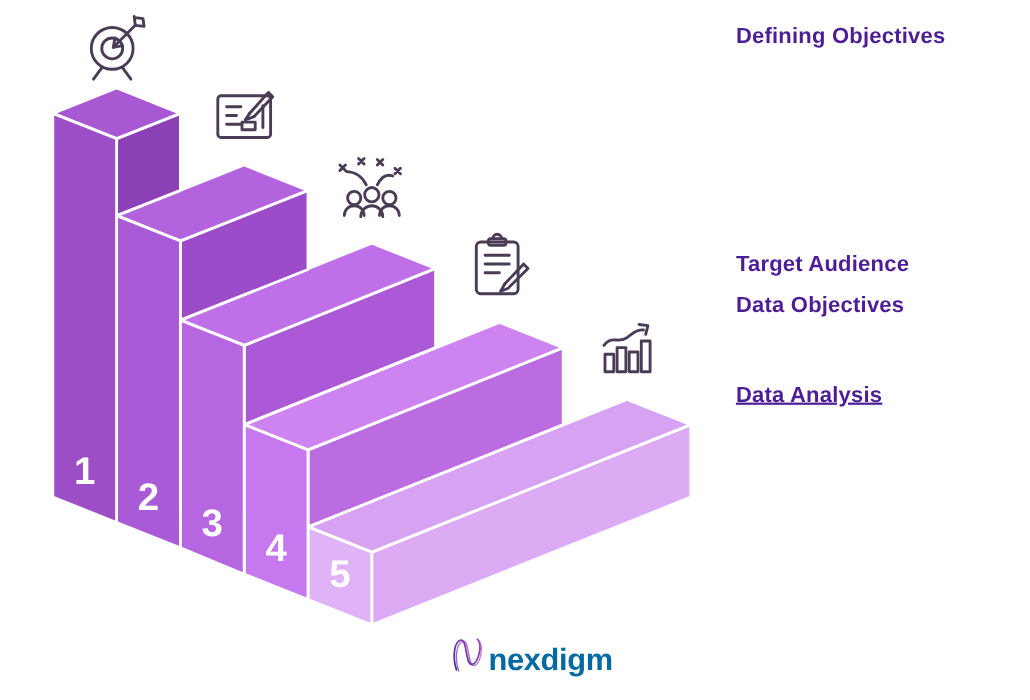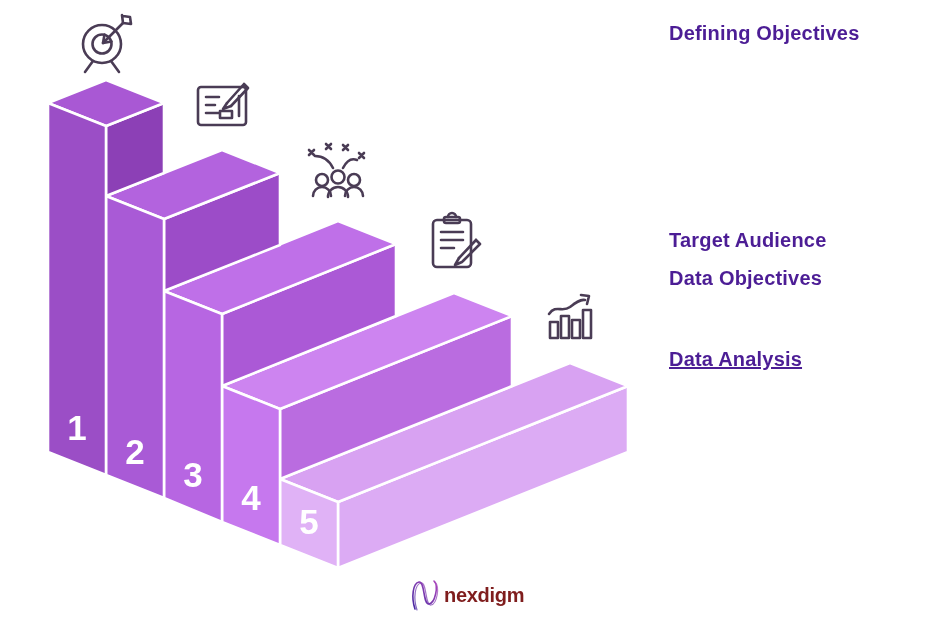--- a/index.html
+++ b/index.html
@@ -13,22 +13,22 @@
     font-family:"Liberation Sans", sans-serif;font-weight:bold;font-size:35px;
     text-anchor:middle;
   }
   .icon{fill:none;stroke-width:2.6;stroke-linecap:round;stroke-linejoin:round;}
   .legend{position:absolute;left:669px;width:250px;height:24px;
     font-size:20px;font-weight:bold;color:#4c1d95;letter-spacing:0.2px;}
   .legend-1{top:22px;} .legend-2{top:103px;} .legend-3{top:186px;margin-top:43px;}
   .legend-4{top:267px;} .legend-5{top:348px;text-decoration:underline;}
   .logo{position:absolute;left:408px;top:576px;width:180px;height:42px;}
   .logo-mark{position:absolute;left:0;top:0;}
-  .logo-text{position:absolute;left:36px;top:8px;font-size:20px;font-weight:bold;
-    color:#7f1d1d;letter-spacing:-0.3px;}
+  .logo-text{position:absolute;left:36px;top:8px;font-size:28px;font-weight:bold;
+    color:#0369a1;letter-spacing:-0.3px;}
 </style>
 </head>
 <body>
 
 <div class="canvas">
 
   <svg class="stairs-svg" width="936" height="636" viewBox="0 0 936 636">
     <defs>
       <linearGradient id="logograd" x1="0" y1="0" x2="1" y2="1">
         <stop offset="0" stop-color="#4527A0"></stop>

